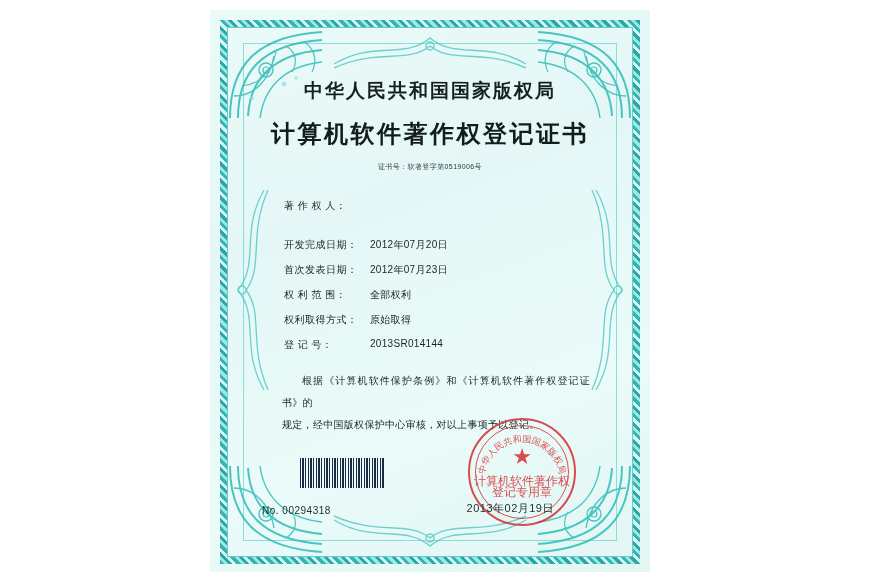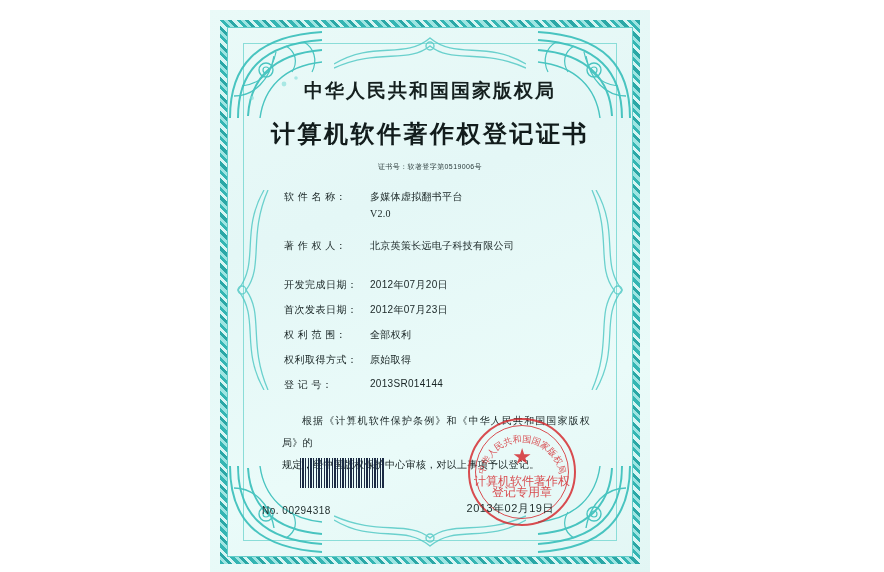--- a/index.html
+++ b/index.html
@@ -335,33 +335,25 @@
       </g>
     </svg>
   </div>
 
   <div class="content">
     <div class="title-main">中华人民共和国国家版权局</div>
     <div class="title-sub">计算机软件著作权登记证书</div>
     <div class="cert-no">证书号：软著登字第0519006号</div>
 
     <div class="fields">
-      <div class="field-row">
-        <div class="field-label">软 件 名 称：</div>
-        <div class="field-value">
-          <span>多媒体虚拟翻书平台</span>
-          <span class="second-line">V2.0</span>
-        </div>
-      </div>
 
       <div class="gap-small"></div>
 
       <div class="field-row">
         <div class="field-label">著 作 权 人：</div>
-        <div class="field-value">北京英策长远电子科技有限公司</div>
       </div>
 
       <div class="gap-mid"></div>
 
       <div class="field-row">
         <div class="field-label">开发完成日期：</div>
         <div class="field-value">2012年07月20日</div>
       </div>
 
       <div class="field-row">
@@ -379,21 +371,21 @@
         <div class="field-value">原始取得</div>
       </div>
 
       <div class="field-row">
         <div class="field-label">登 记 号：</div>
         <div class="field-value">2013SR014144</div>
       </div>
     </div>
 
     <div class="statement">
-      <p class="indent">根据《计算机软件保护条例》和《中华人民共和国国家版权局》的</p>
+      <p class="indent">根据《计算机软件保护条例》和《计算机软件著作权登记证书》的</p>
       <p>规定，经中国版权保护中心审核，对以上事项予以登记。</p>
     </div>
   </div>
 
   <div class="barcode"></div>
 
   <div class="seal">
     <div class="seal-inner-ring"></div>
     <div class="arc-text">
       <svg viewBox="0 0 104 104">

